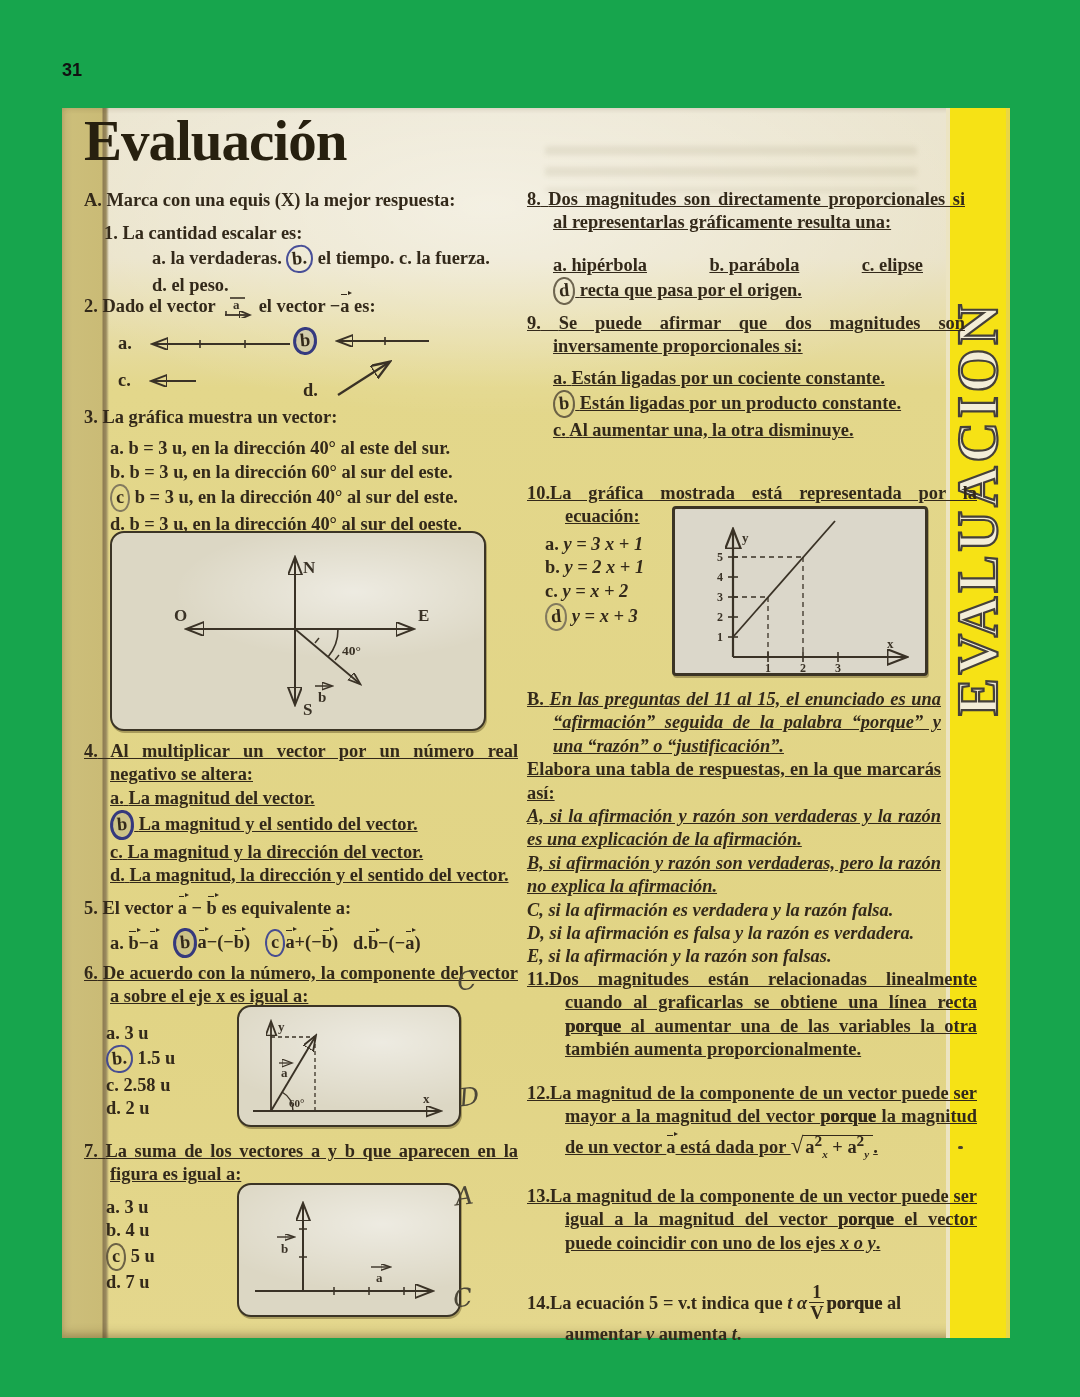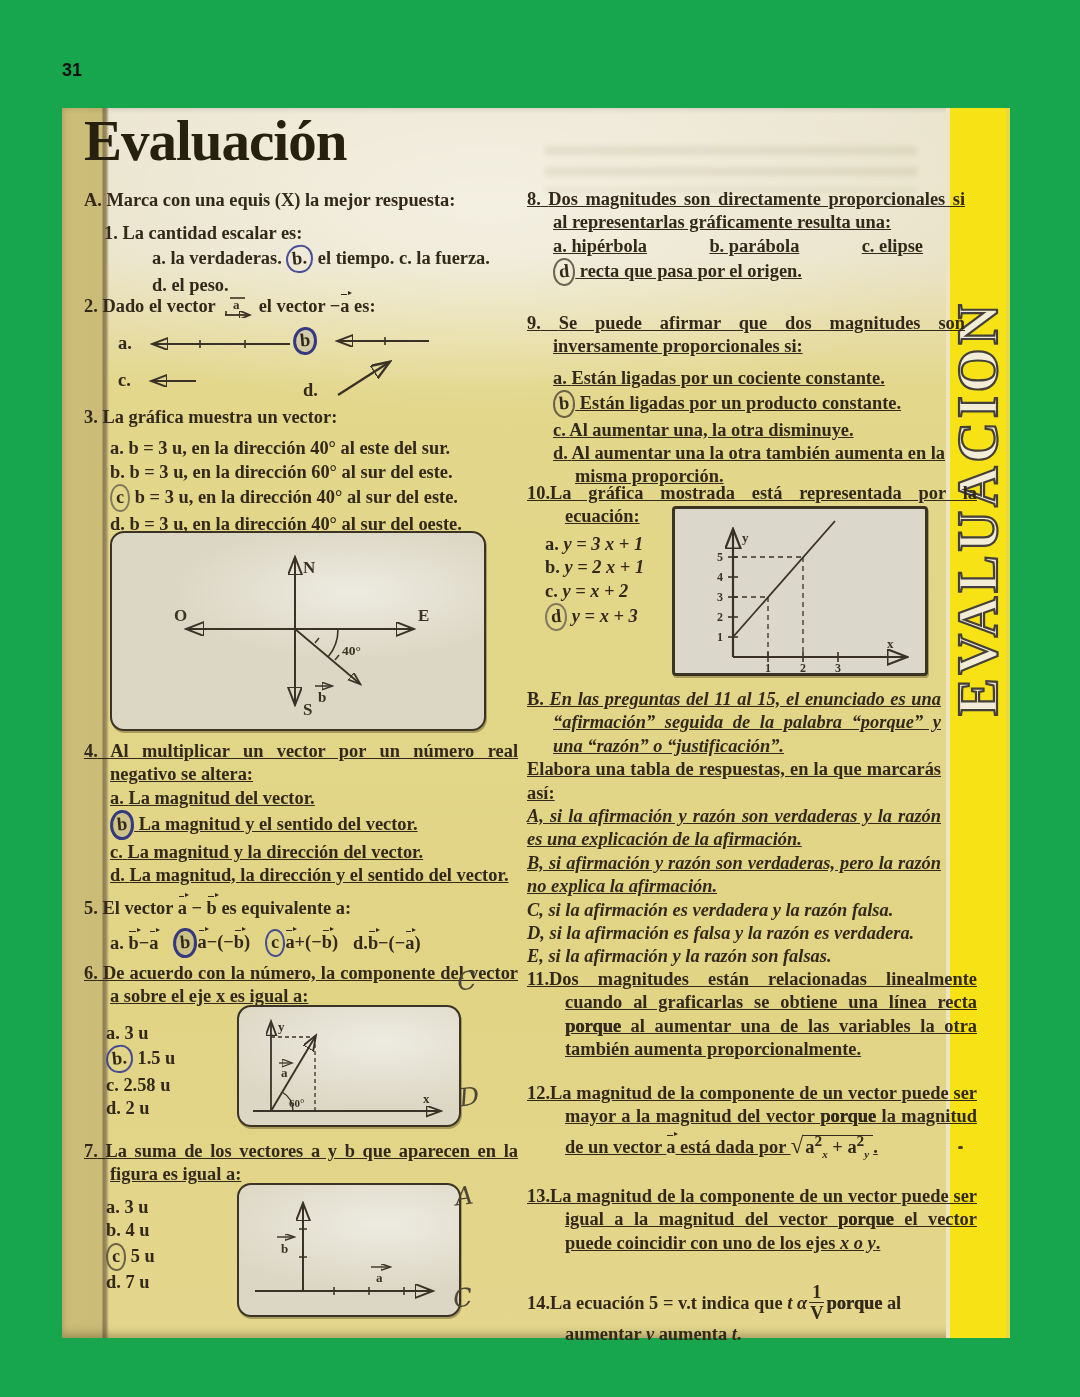--- a/index.html
+++ b/index.html
@@ -297,39 +297,38 @@
   <line x1="38" y1="52" x2="54" y2="52" stroke-width="1.4" marker-end="url(#f7s)"></line>
   <text x="42" y="68" font-size="13">b</text>
   <line x1="132" y1="82" x2="150" y2="82" stroke-width="1.4" marker-end="url(#f7s)"></line>
   <text x="137" y="97" font-size="13">a</text>
 </svg>
 </div>
 
 <div class="blk hang just" style="left:527px;top:188px;width:412px;">
   <span>8.</span>
   <span>Dos magnitudes son directamente proporcionales si al representarlas gráficamente resulta una:</span>
-  <div style="text-indent:0;text-align:right;margin-top:0;display:flex;width:370px;justify-content:space-between;">
+  <div style="text-indent:0;text-align:right;margin-top:19px;display:flex;width:370px;justify-content:space-between;">
     <span>a. hipérbola</span>
     <span>b. parábola</span>
     <span>c. elipse</span>
   </div>
   <div style="text-indent:0;text-align:left;">
     <span class="ci dark"><span>d</span></span>
     <span>recta que pasa por el origen.</span>
   </div>
 </div>
 
 <div class="blk hang just" style="left:527px;top:312px;width:412px;">
   <span>9.</span>
   <span>Se puede afirmar que dos magnitudes son inversamente proporcionales si:</span>
   <div style="height:8px;"></div>
   <div class="opt" style="text-align:left;"><span>a.</span> <span>Están ligadas por un cociente constante.</span></div>
   <div class="opt" style="text-align:left;"><span class="ci dark"><span>b</span></span> <span>Están ligadas por un producto constante.</span></div>
   <div class="opt" style="text-align:left;"><span>c.</span> <span>Al aumentar una, la otra disminuye.</span></div>
-  <div class="opt" style="text-align:left;"><span>d.</span> <span>Al aumentar una la otra también aumenta en la misma proporción.</span></div>
 </div>
 
 <div class="blk hang2 just" style="left:527px;top:482px;width:412px;">
   <span>10.</span><span>La gráfica mostrada está representada por la ecuación:</span>
 </div>
 <div class="blk" style="left:545px;top:533px;width:130px;">
   <div><span>a.</span> <span class="it">y = 3 x + 1</span></div>
   <div><span>b.</span> <span class="it">y = 2 x + 1</span></div>
   <div><span>c.</span> <span class="it">y = x + 2</span></div>
   <div><span class="ci pencil"><span>d</span></span> <span class="it">y = x + 3</span></div>

